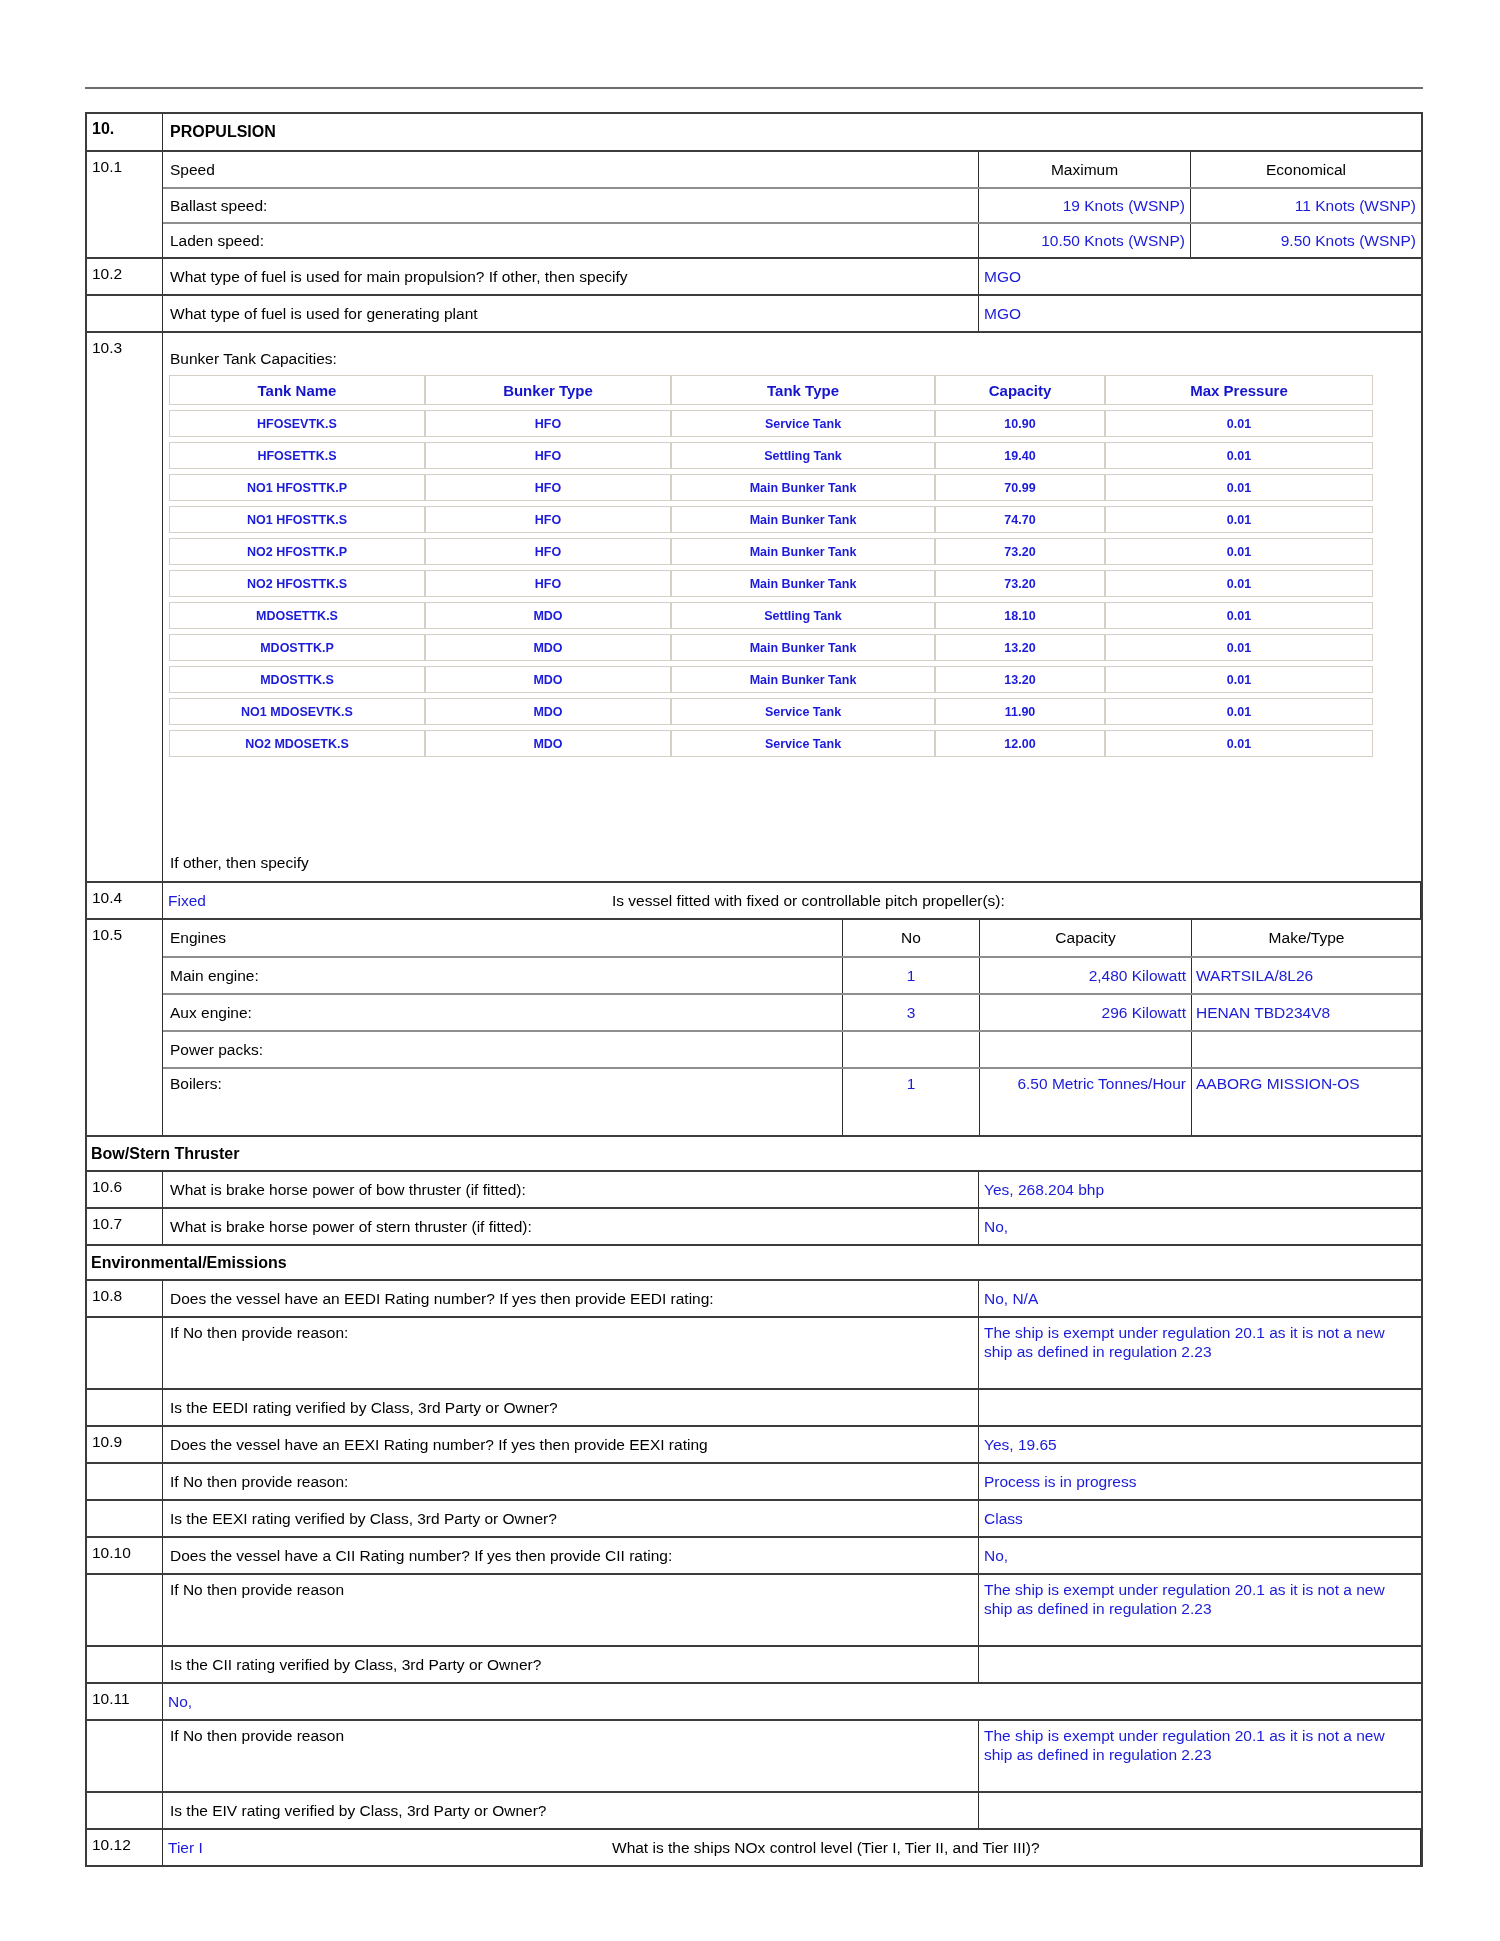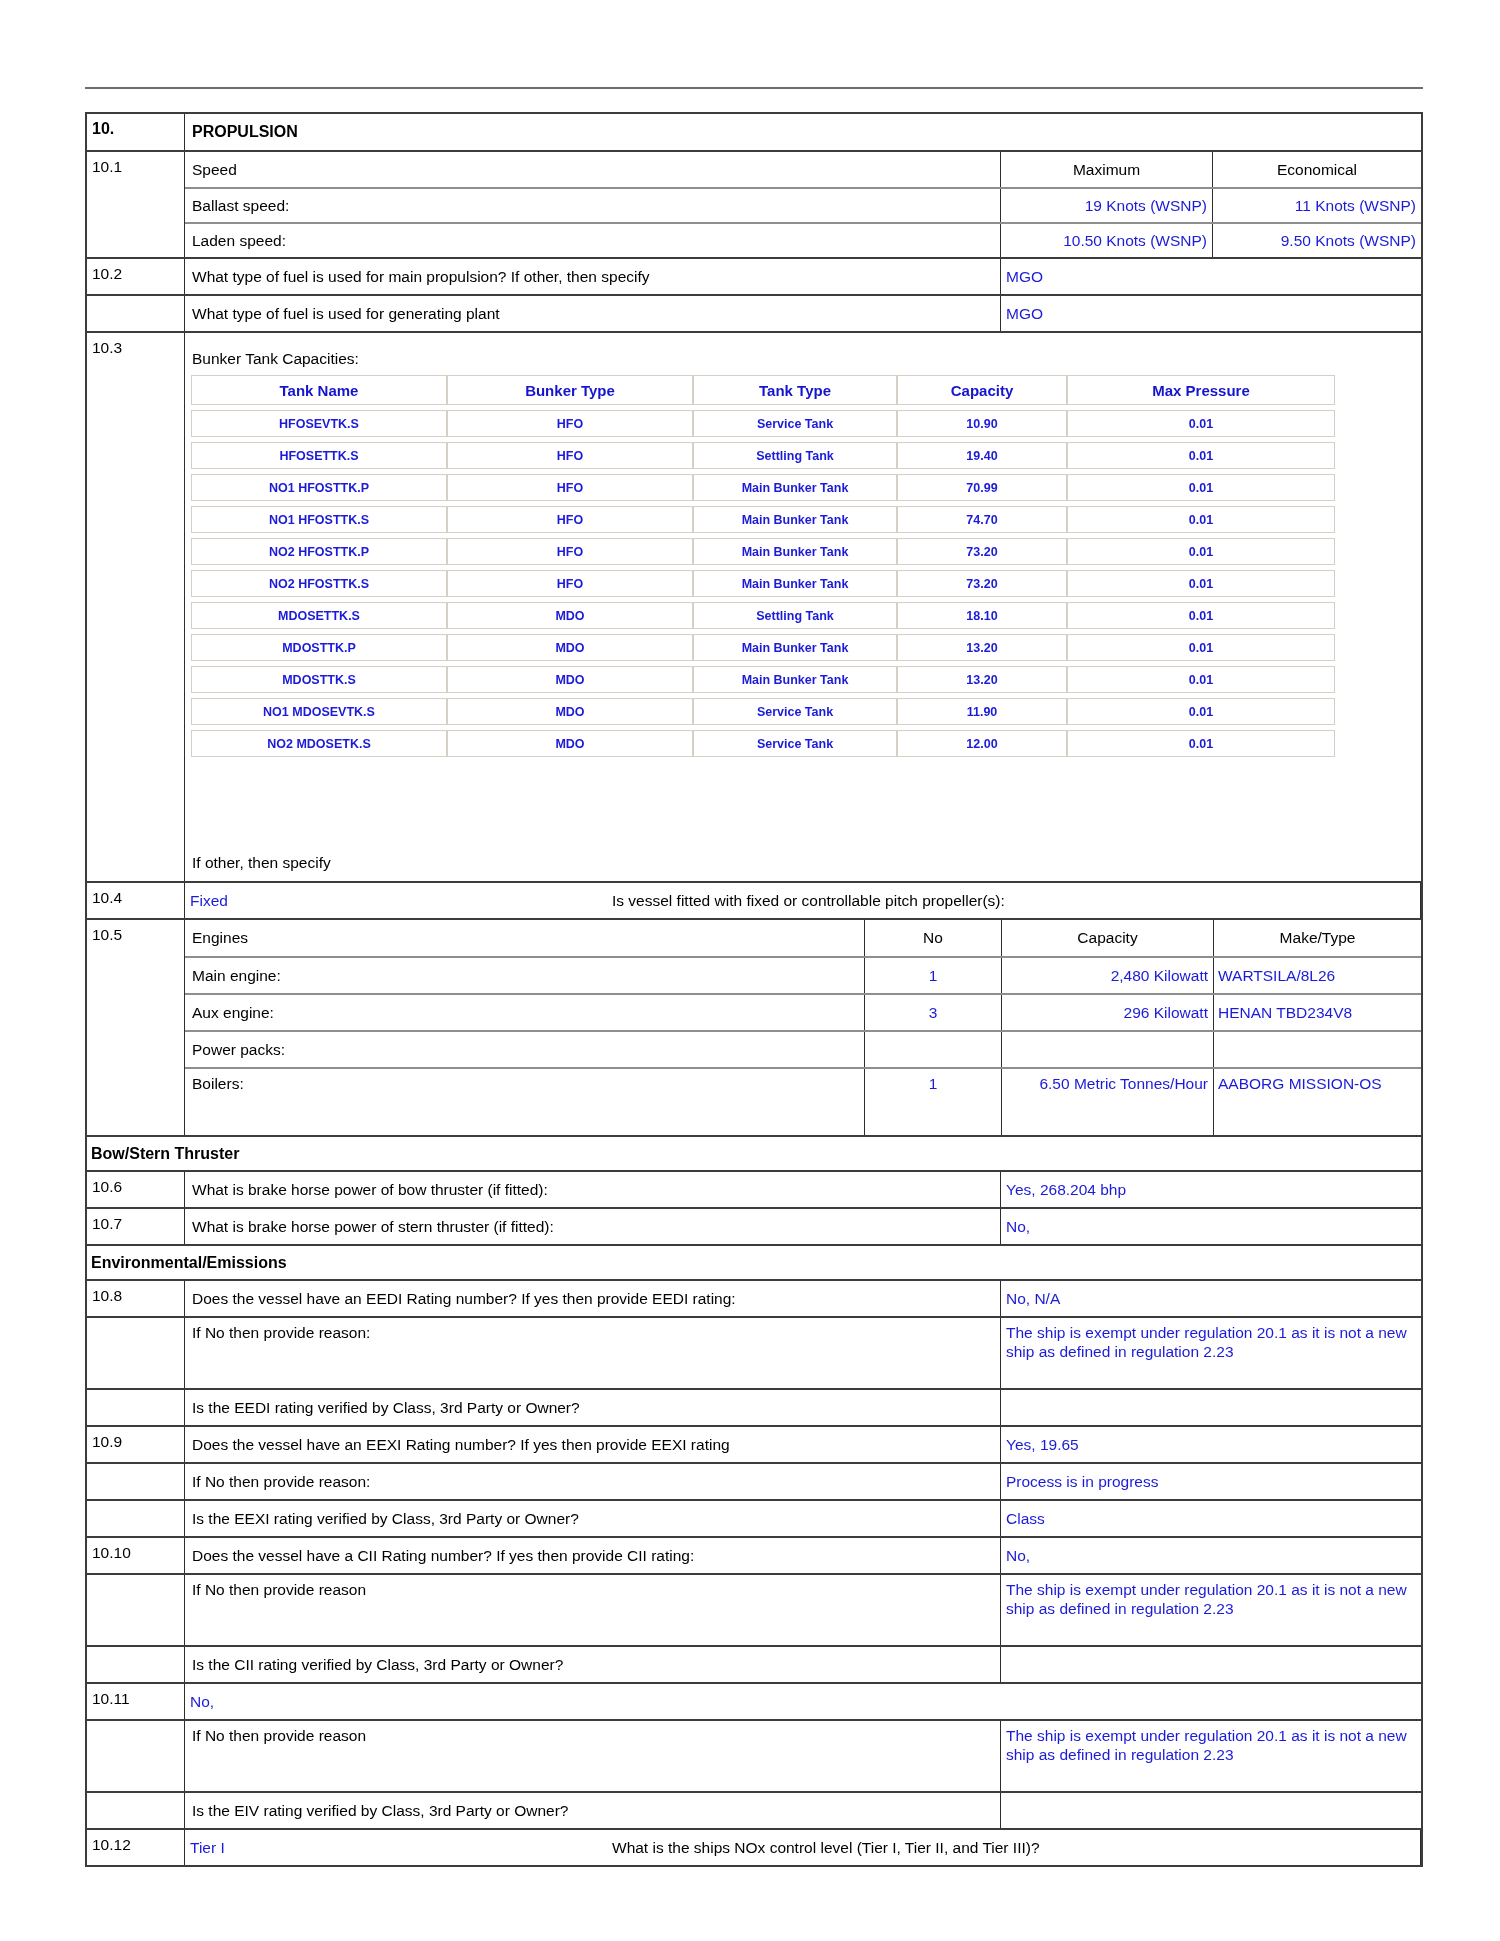--- a/index.html
+++ b/index.html
@@ -6,21 +6,21 @@
   html,body { background:#ffffff; }
   body { font-family:"Liberation Sans", sans-serif; color:var(--text,#000); }
   .page { position:relative; width:1500px; height:1941px; background:#fff; overflow:hidden; }
   .top-rule { position:absolute; left:85px; top:87px; width:1338px; border-top:2.5px solid var(--rule,#6e6e6e); }
   .qtable { position:absolute; left:85px; top:112px; width:1338px; border:2px solid var(--grp,#3c3c3c); background:#fff; }
 
   .group { display:flex; border-top:2px solid var(--grp,#3c3c3c); }
   .group:first-child { border-top:none; }
   .group.banner { height:35px; align-items:center; padding-left:4px; font-weight:bold; font-size:16px; }
 
-  .num-cell { width:98px; flex:none; border-right:1px solid var(--vb,#2e2e2e); padding:6px 12px 0 5px; font-size:15.5px; line-height:1.15; }
+  .num-cell { width:76px; flex:none; border-right:1px solid var(--vb,#2e2e2e); padding:6px 12px 0 5px; font-size:15.5px; line-height:1.15; }
   .num-cell.b { font-weight:bold; font-size:16px; }
   .rows { flex:1; display:flex; flex-direction:column; min-width:0; }
   .rows .row + .row { border-top:2px solid var(--sub,#8e8e8e); }
 
   .row { display:flex; }
   .row.title   { height:36px; }
   .row.speed_header, .row.speed { height:35px; }
   .row.qa      { height:35px; }
   .row.qa.tall { height:70px; }
   .row.engine_header { height:36px; }
@@ -49,21 +49,21 @@
   .rblue { justify-content:flex-end; text-align:right; color:var(--blue,#1b1bd9); padding-right:5px; }
   .lblue { justify-content:flex-start; text-align:left; color:var(--blue,#1b1bd9); padding-left:4px; }
   .row.engine.tall .rblue { display:block; padding-top:5px; }
 
   .bunker-label  { font-size:15.5px; padding:9px 0 4px 7px; }
   .btable { margin:3px 0 0 6px; }
   .brow { display:flex; margin-bottom:5px; }
   .bcell { border:1px solid var(--cellb,#d6d0c4); height:27px; display:flex; align-items:center; justify-content:center;
            font-weight:bold; font-size:12.5px; color:var(--blue,#1b1bd9); background:#fff; }
   .brow.bhead .bcell { height:30px; font-size:15px; color:var(--hblue,#1515cd); }
-  .bc0{width:256px} .bc1{width:246px} .bc2{width:204px} .bc3{width:170px} .bc4{width:268px}
+  .bc0{width:256px} .bc1{width:246px} .bc2{width:264px} .bc3{width:170px} .bc4{width:268px}
   .bunker-footer { margin-top:auto; font-size:15.5px; padding:0 0 9px 7px; }
 </style>
 </head>
 <body>
 
 <div class="page">
   <div class="top-rule"></div>
   <div class="qtable">
       <div class="group">
         <div class="num-cell b">10.</div>

